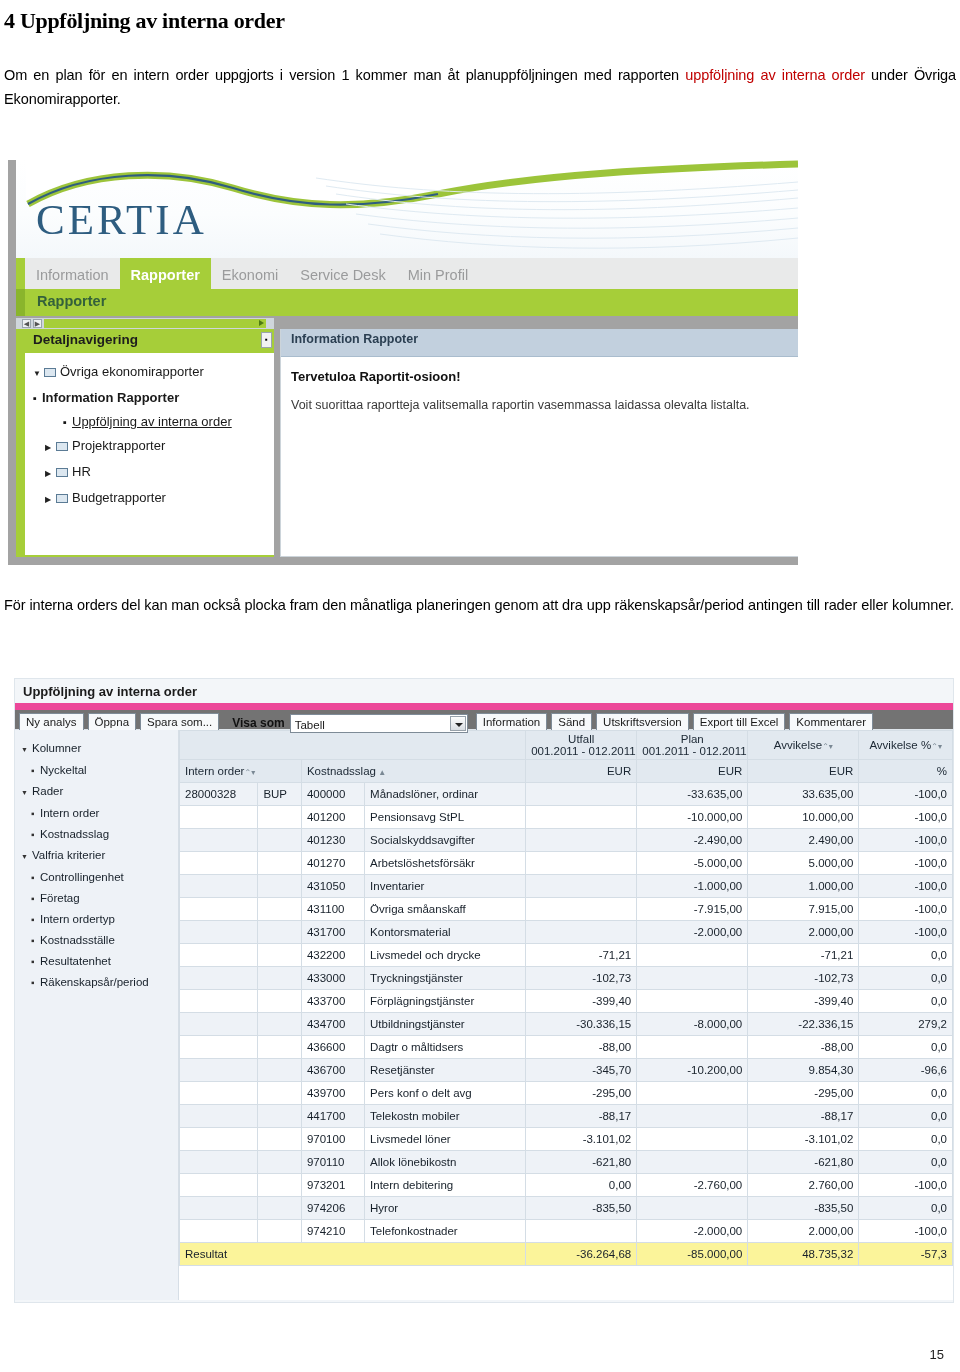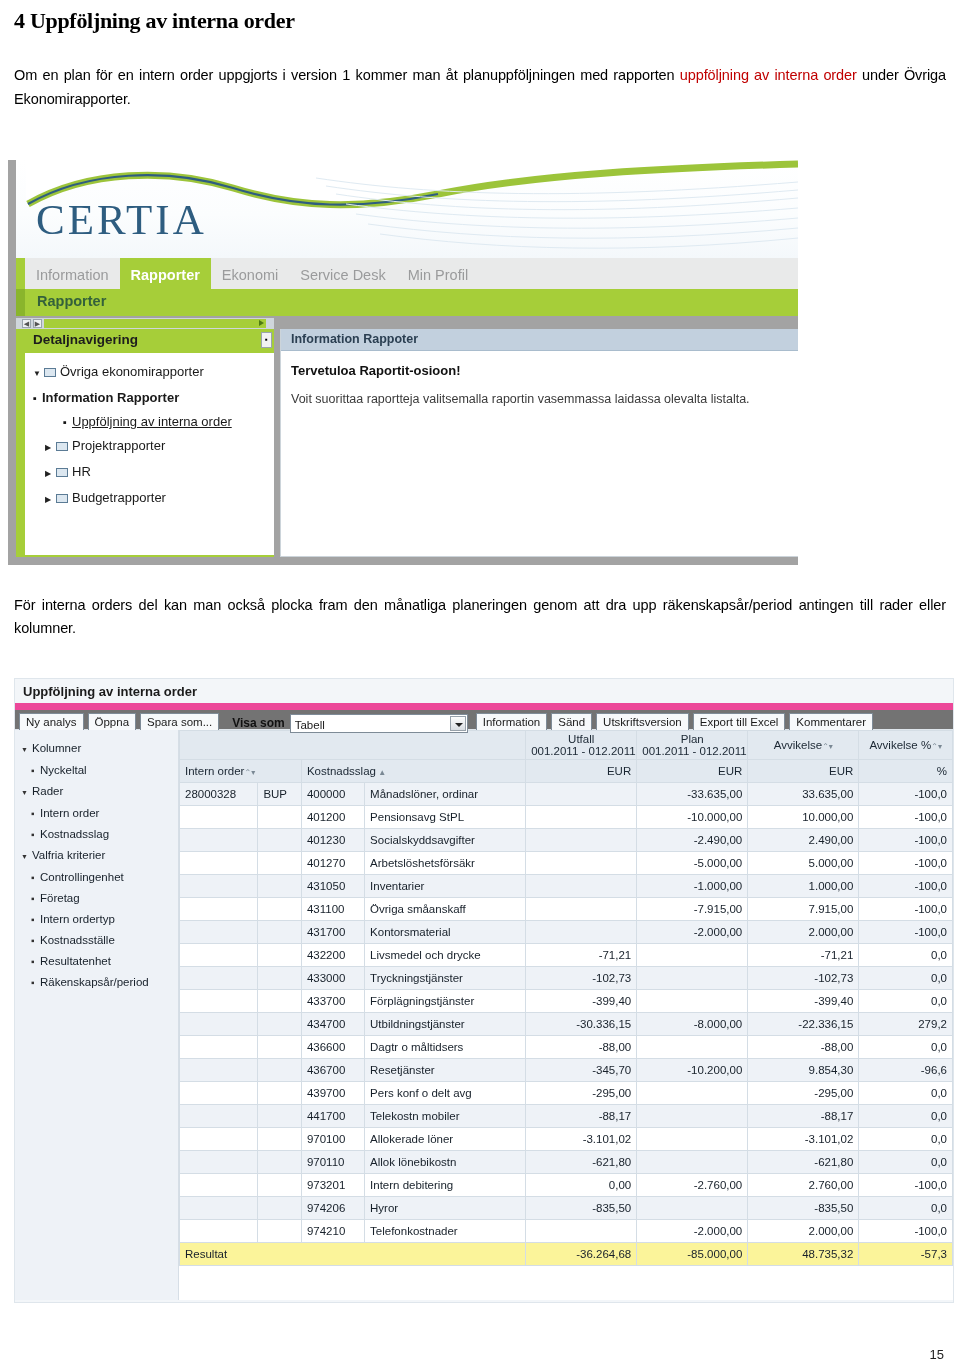--- a/index.html
+++ b/index.html
@@ -7,21 +7,21 @@
   body {
     width: 960px; height: 1372px;
     background: #ffffff;
     font-family: "Liberation Sans", sans-serif;
     color: #000;
     position: relative;
     overflow: hidden;
   }
 
   
-  .doc { padding: 0 14px; }
+  .doc { padding: 0 4px; }
   .h1 {
     font-family: "Liberation Serif", serif;
     font-weight: bold;
     font-size: 22px;
     letter-spacing: -0.3px;
     margin: 8px 0 0 0;
     line-height: 1.2;
   }
   .para {
     font-size: 14.5px;
@@ -134,21 +134,21 @@
   .tree-row.bold { font-weight: bold; }
   .tree-row.underline .lbl { text-decoration: underline; }
   .cursor-arrow { position:absolute; left:162px; top:212px; width:0;height:0; z-index:5; }
 
   .infopane {
     position: absolute; left: 272px; top: 169px;
     width: 518px; height: 228px; background:#ffffff;
     border:1px solid #ccd4da; border-top:none; border-right:none;
   }
   .infopane-head {
-    height: 22px; background:#c2d0de; border-bottom:1px solid #a9bccd;
+    height: 28px; background:#c2d0de; border-bottom:1px solid #a9bccd;
   }
   .infopane-head span {
     display:block; padding:3px 0 0 10px; font-size:12.5px; color:#2b3f52; font-weight:bold;
   }
   .infopane-line1 { padding: 12px 0 0 10px; font-size:13px; font-weight:bold; color:#111; }
   .infopane-line2 { padding: 14px 0 0 10px; font-size:12.5px; color:#3a3a3a; }
 
   
   .shot2 {
     position: absolute;
@@ -543,21 +543,21 @@
               <td class="">Telekostn mobiler</td>
               <td class="num">-88,17</td>
               <td class="num"></td>
               <td class="num">-88,17</td>
               <td class="num">0,0</td>
             </tr>
             <tr class="plain">
               <td class=""></td>
               <td class=""></td>
               <td class="">970100</td>
-              <td class="">Allokerade löner</td>
+              <td class="">Livsmedel löner</td>
               <td class="num">-3.101,02</td>
               <td class="num"></td>
               <td class="num">-3.101,02</td>
               <td class="num">0,0</td>
             </tr>
             <tr class="alt">
               <td class=""></td>
               <td class=""></td>
               <td class="">970110</td>
               <td class="">Allok lönebikostn</td>

